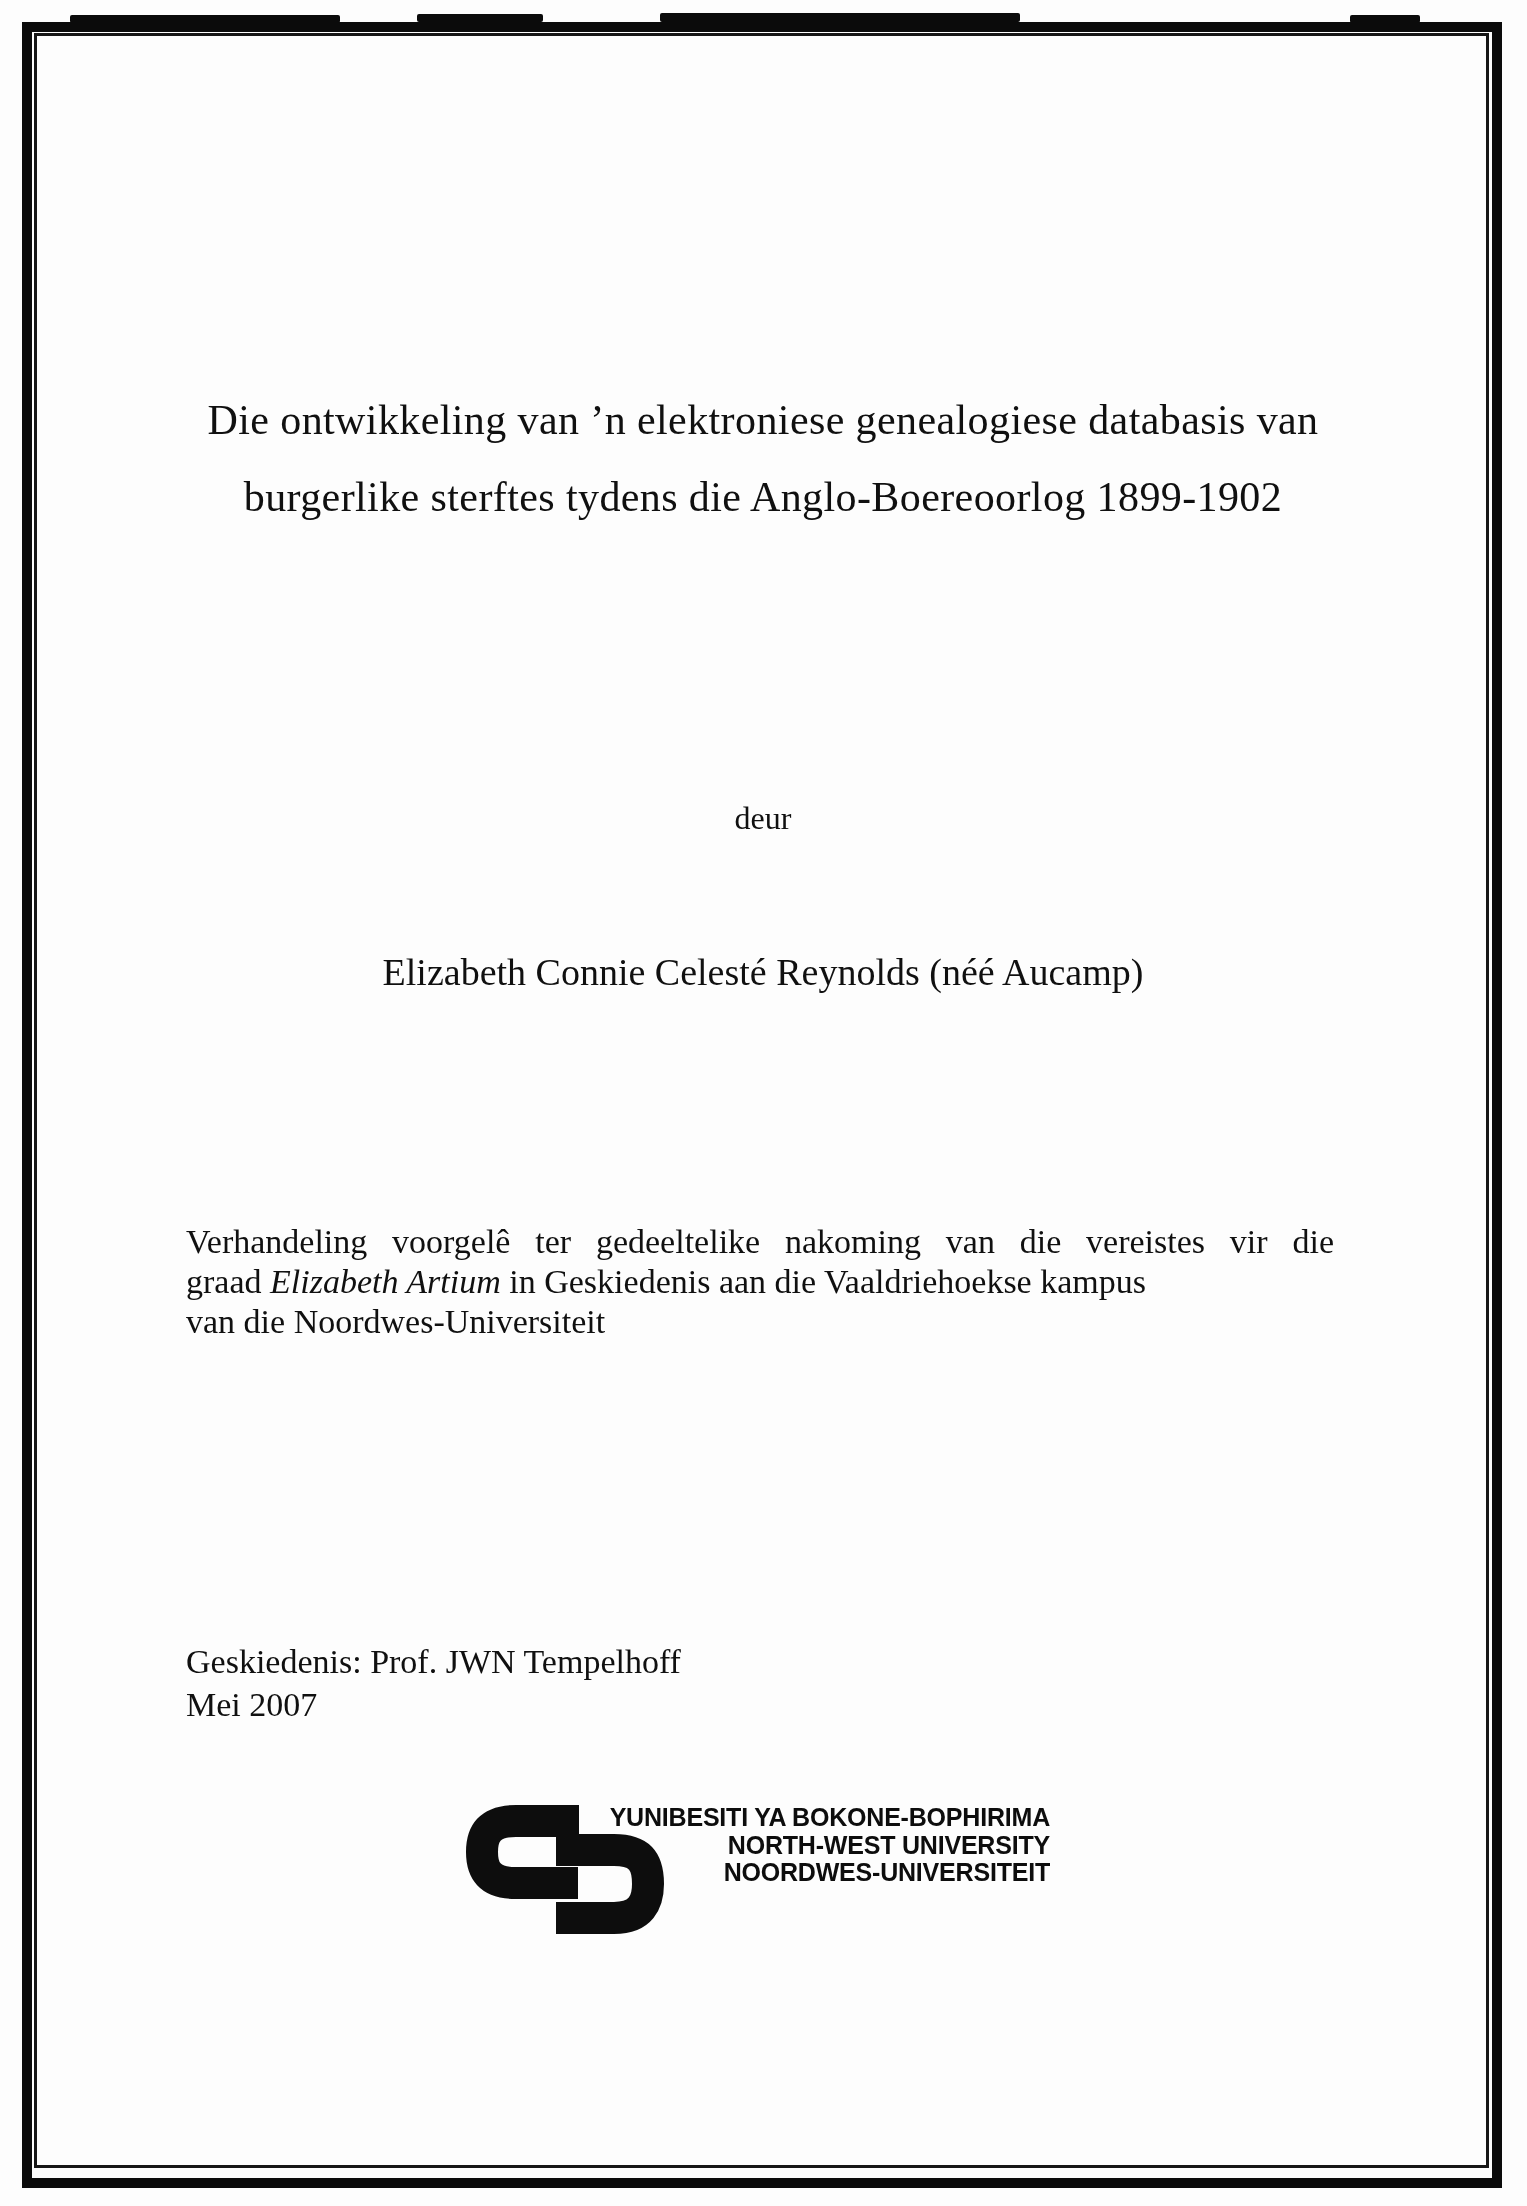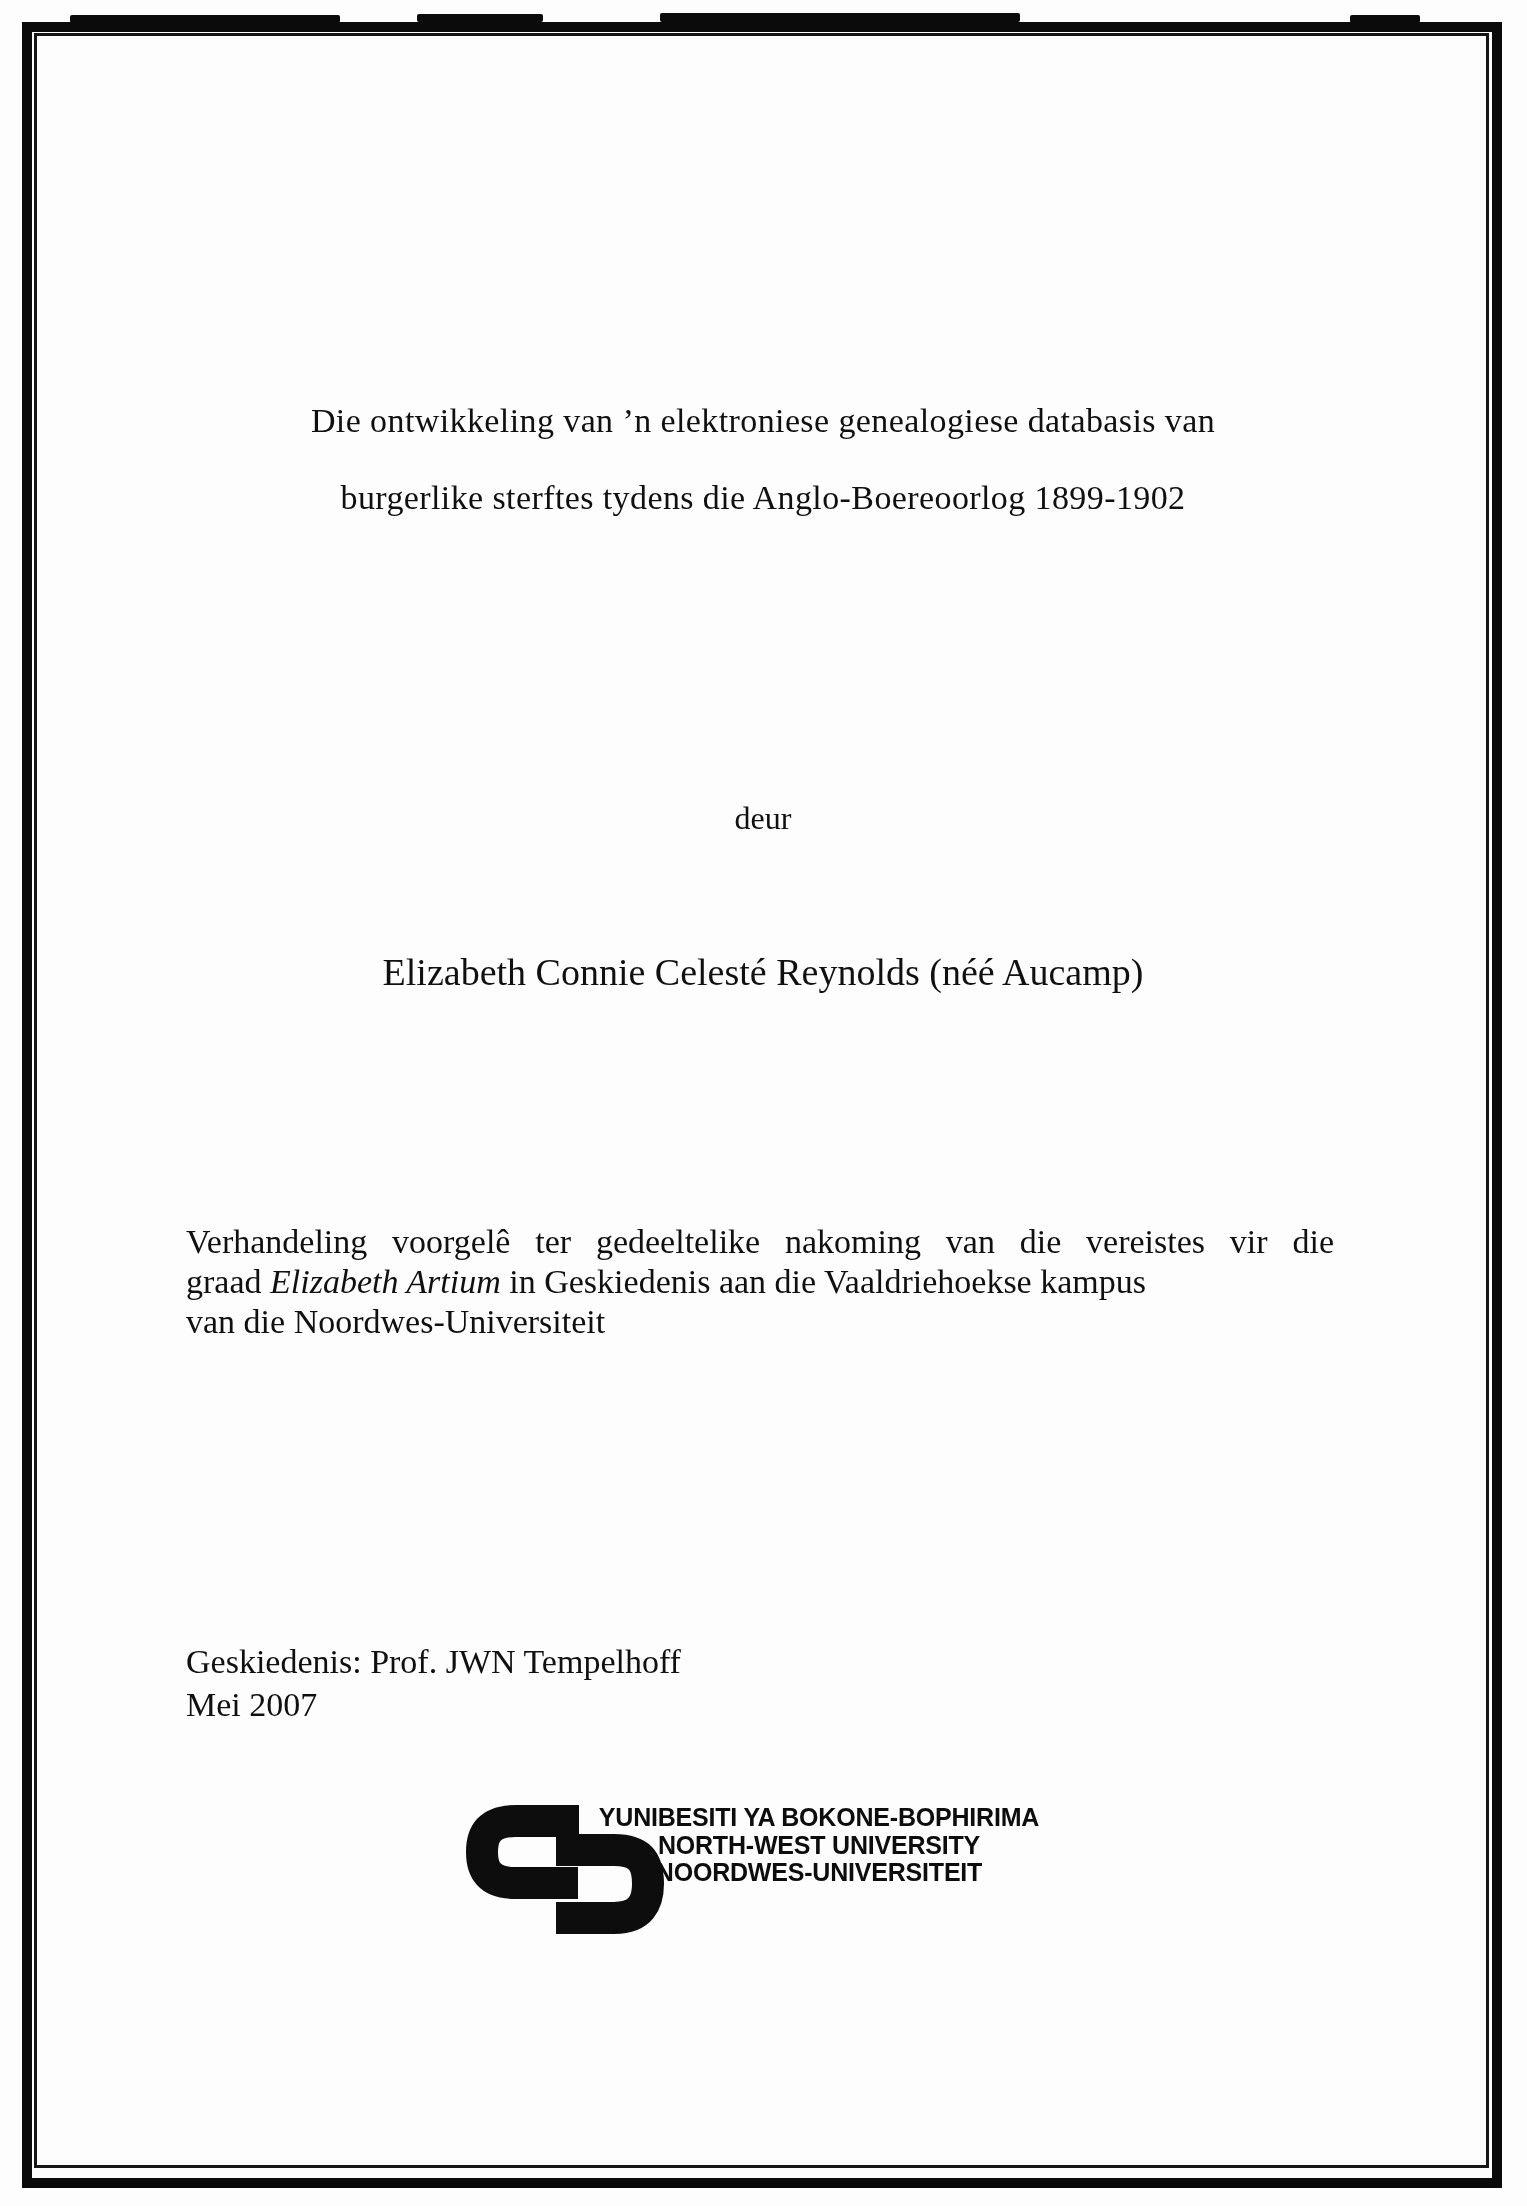--- a/index.html
+++ b/index.html
@@ -18,21 +18,21 @@
     border:3px solid #161616; box-sizing:border-box;
   }
   .smudge { position:absolute; background:#0b0b0b; border-radius:2px; }
   .s1 { left:70px;  top:15px; width:270px; height:8px; }
   .s2 { left:417px; top:14px; width:126px; height:8px; }
   .s3 { left:660px; top:13px; width:360px; height:9px; }
   .s4 { left:1350px;top:15px; width:70px;  height:8px; }
 
   .title {
     position:absolute; left:188px; top:382px; width:1150px;
-    text-align:center; font-size:34px; line-height:77px;
+    text-align:center; font-size:42px; line-height:77px;
     letter-spacing:0.4px; white-space:nowrap;
   }
   .byline {
     position:absolute; left:188px; top:800px; width:1150px;
     text-align:center; font-size:32px;
   }
   .author {
     position:absolute; left:188px; top:950px; width:1150px;
     text-align:center; font-size:38px; white-space:nowrap;
   }
@@ -44,21 +44,21 @@
   .st-justify { text-align:justify; text-align-last:justify; }
   .ital { font-style:italic; }
   .supervisor {
     position:absolute; left:186px; top:1640px;
     font-size:34px; line-height:43px;
   }
   .logo { position:absolute; left:466px; top:1801px; width:600px; height:140px; }
   .logo .mark { position:absolute; left:0; top:2px; width:198px; height:132px; }
   .logo-text {
     position:absolute; left:122px; top:3px; width:462px;
-    text-align:center; white-space:nowrap;
+    text-align:right; white-space:nowrap;
     font-family:"Liberation Sans","DejaVu Sans",sans-serif;
     font-weight:700; font-size:25px; line-height:27.5px; letter-spacing:-0.2px;
     color:#0d0d0d;
   }
 </style>
 </head>
 <body>
 
 <div class="page" style="background: rgb(253, 253, 253);">
 

